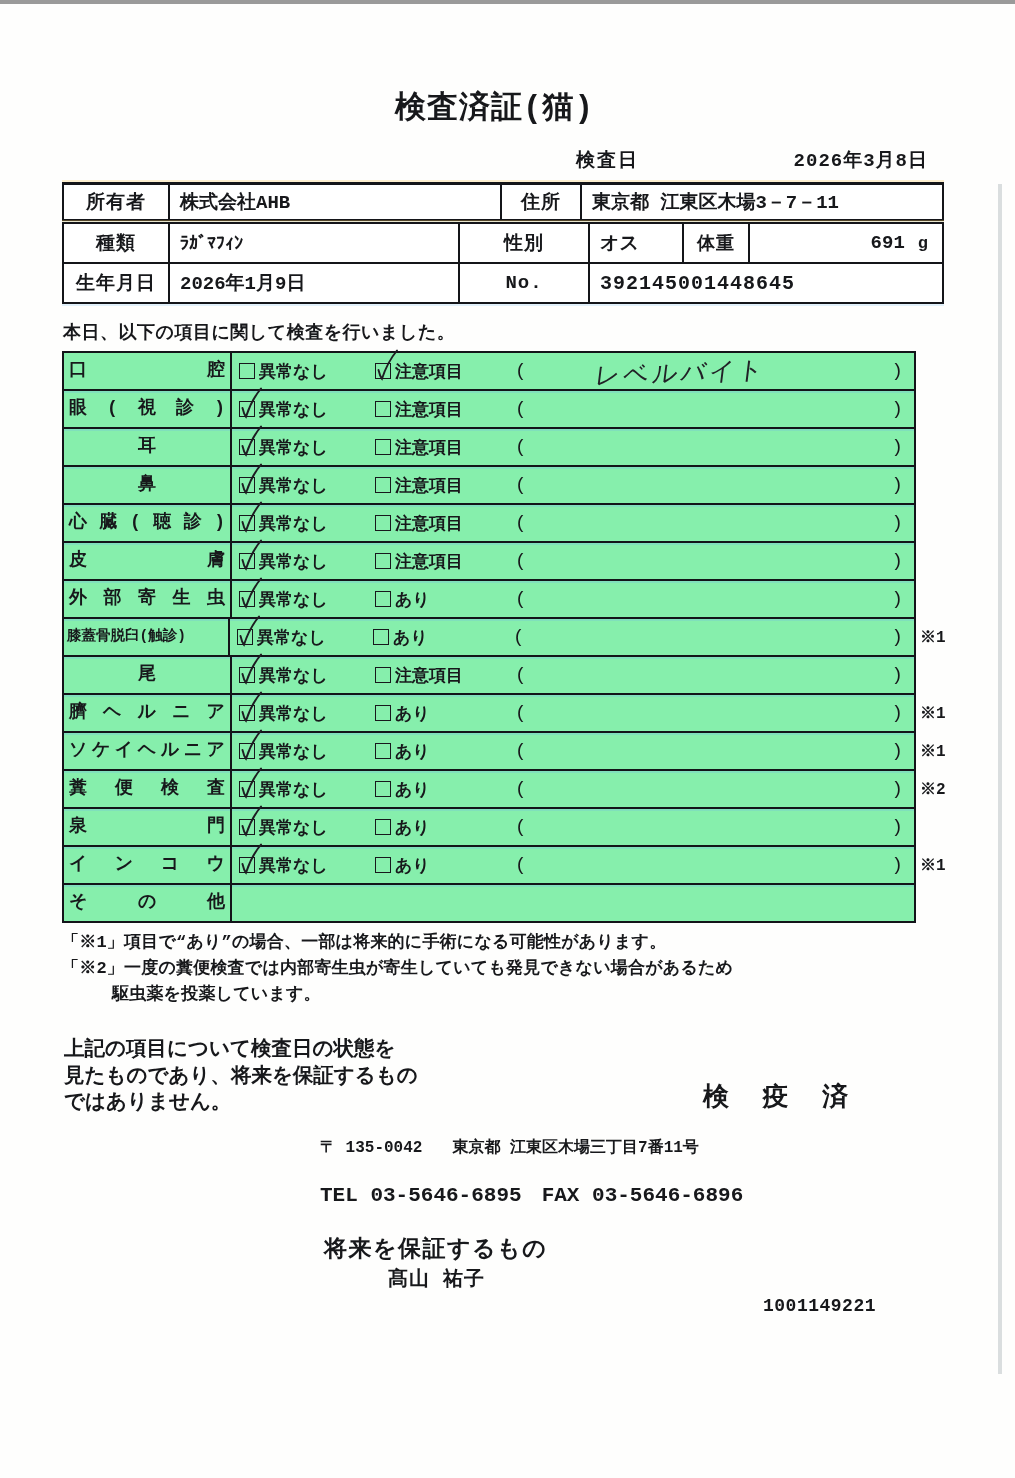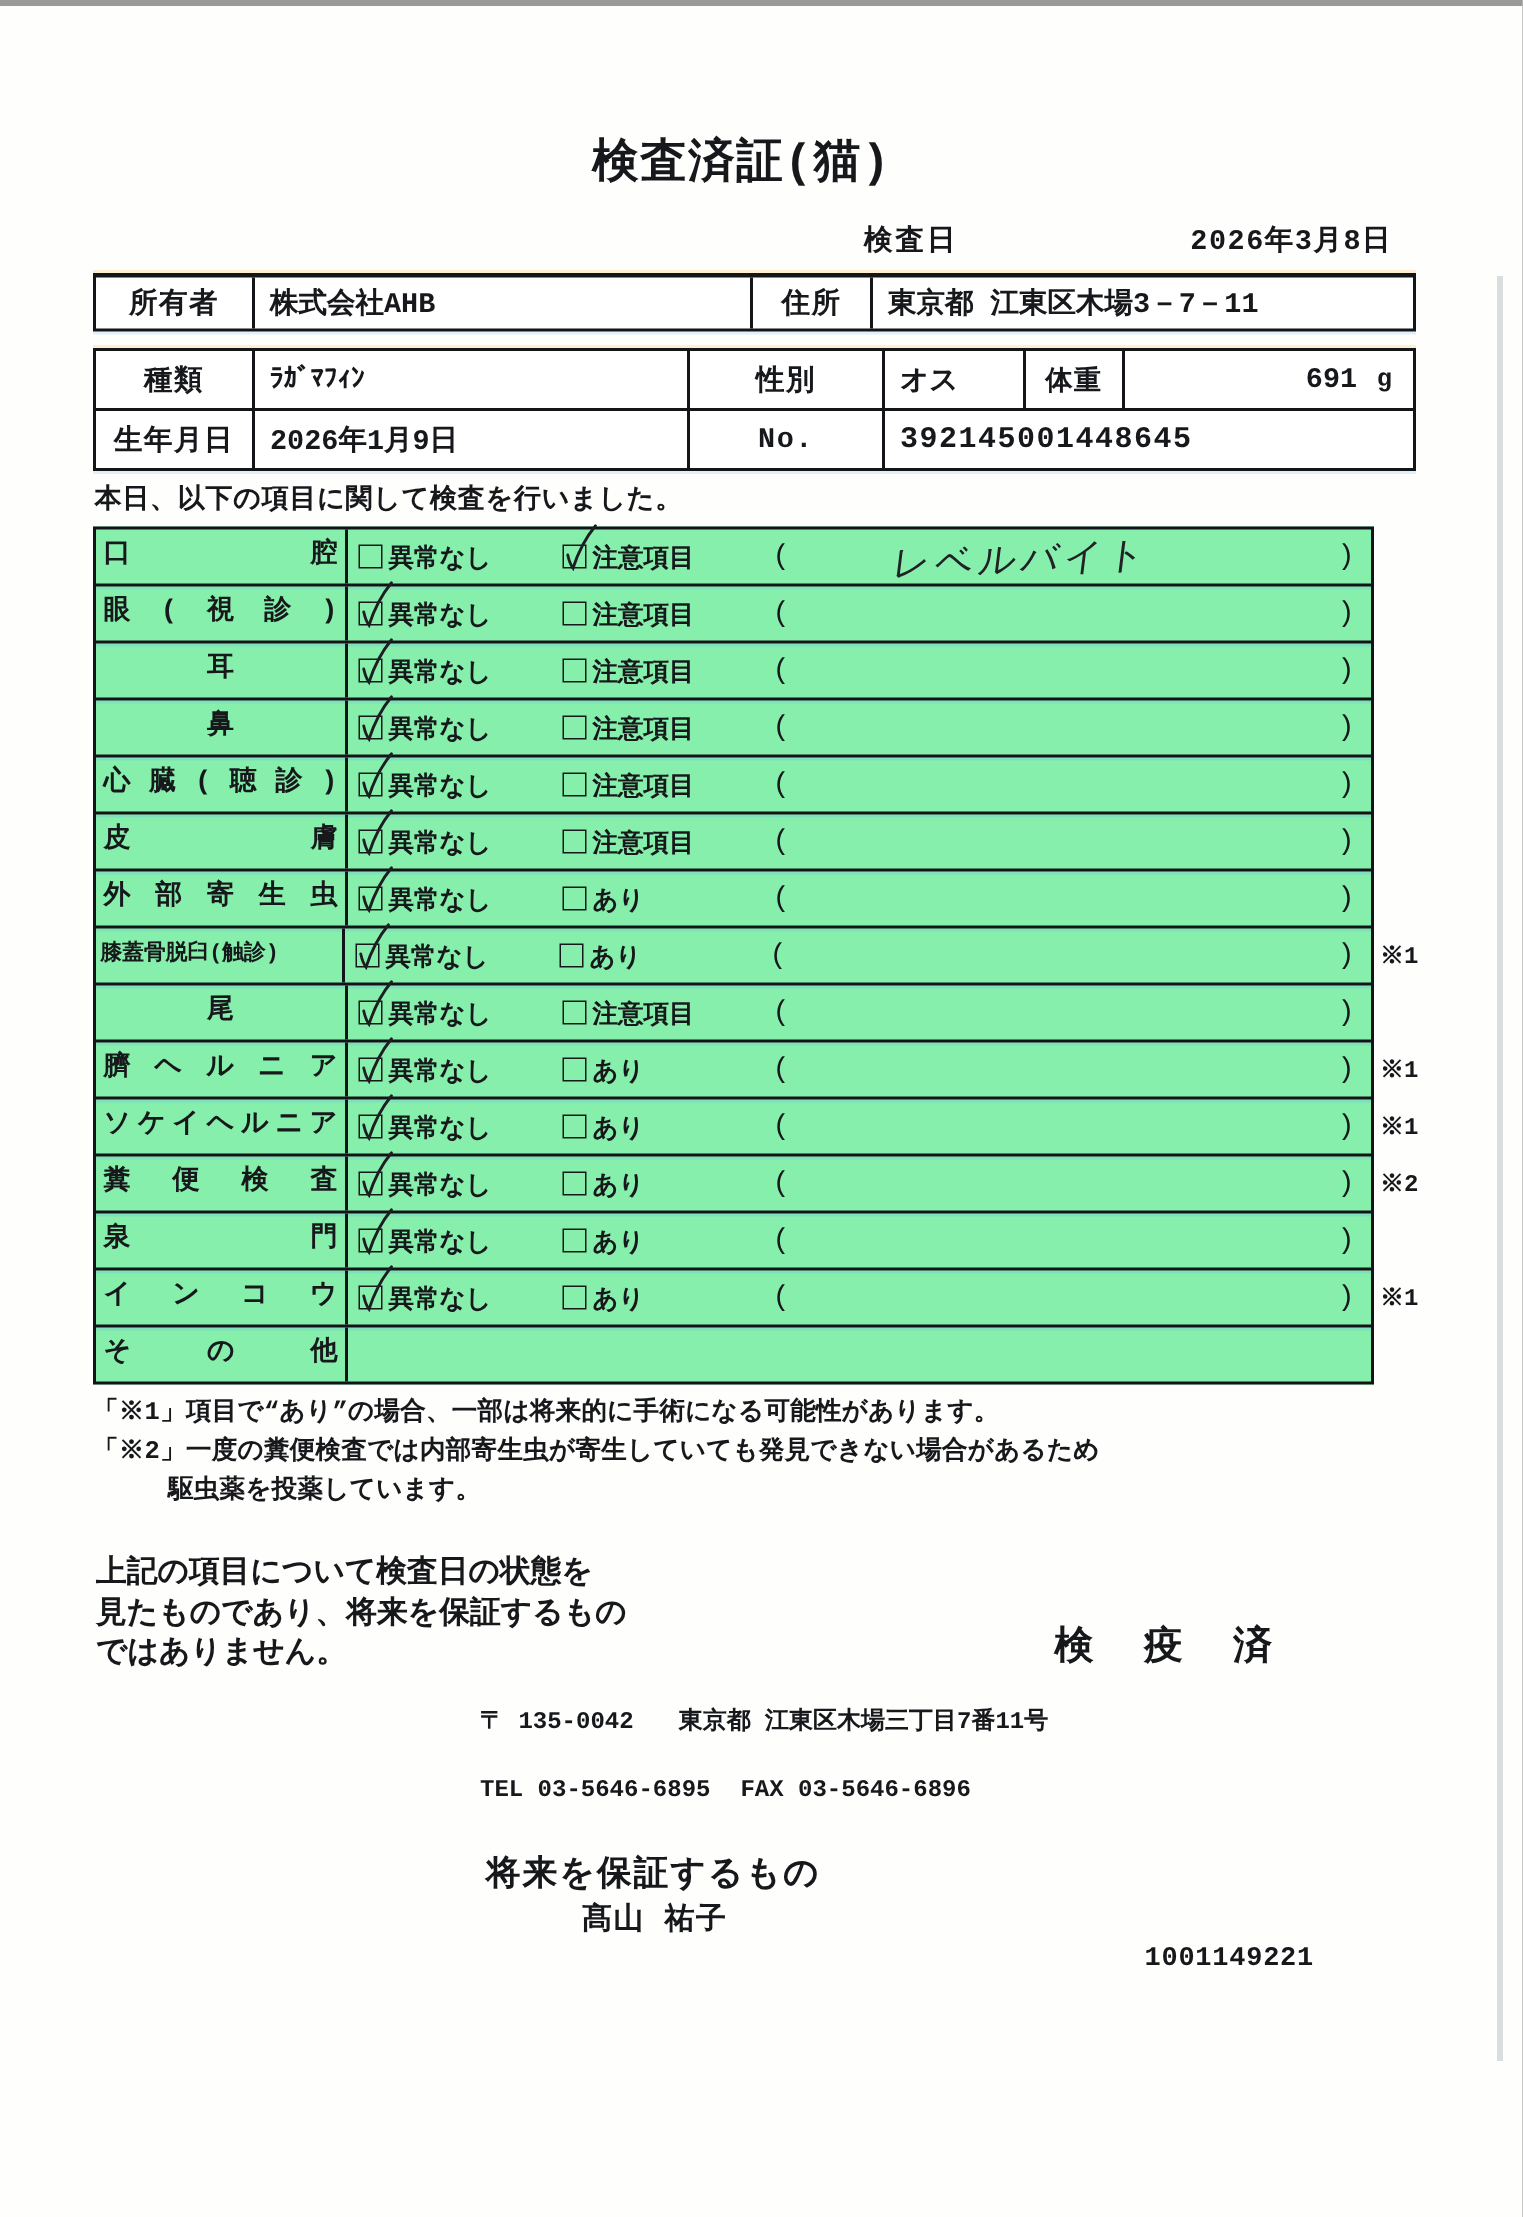--- a/index.html
+++ b/index.html
@@ -16,21 +16,21 @@
 
   .date-row{position:absolute;top:143px;left:62px;width:870px;height:24px;font-size:19px;}
   .date-row .dlabel{position:absolute;left:514px;letter-spacing:2px;}
   .date-row .dvalue{position:absolute;right:4px;letter-spacing:1px;}
 
   
   .htable{position:absolute;left:62px;width:878px;display:flex;flex-direction:column;
     border:2px solid #141519;background:#fff;
     box-shadow:0 2px 0 rgba(125,190,240,.22), 0 -2px 0 rgba(250,200,90,.28);}
   .owner-table{top:178px;border-top-width:3px;}
-  .pet-table{top:228px;}
+  .pet-table{top:218px;}
   .hrow{display:flex;height:38px;}
   .hrow + .hrow{border-top:2px solid #141519;}
   .owner-table .hrow{height:34px;}
   .hcell{display:flex;align-items:center;box-sizing:border-box;font-size:19px;}
   .hcell + .hcell{border-left:2px solid #141519;}
   .hcell.lab{justify-content:center;letter-spacing:1px;}
   .hcell.val{padding-left:10px;}
   .w104{width:104px;flex:none;}
   .w290{width:290px;flex:none;}
   .w330{width:332px;flex:none;}
@@ -72,21 +72,21 @@
 
   .footnotes{position:absolute;left:62px;top:926px;font-size:17px;line-height:26px;letter-spacing:.2px;}
   .footnotes .cont{padding-left:50px;}
 
   .disclaimer{position:absolute;left:64px;top:1033px;font-size:20.5px;line-height:26.5px;font-weight:700;}
 
   .stamp{position:absolute;left:703px;top:1075px;font-size:26px;letter-spacing:9px;font-weight:600;}
 
   .postal-line{position:absolute;left:320px;top:1133px;font-size:16px;}
   .postal-line .gap{display:inline-block;width:30px;}
-  .tel-line{position:absolute;left:320px;top:1180px;font-size:16px;}
+  .tel-line{position:absolute;left:320px;top:1180px;font-size:21px;}
   .tel-line .gap{display:inline-block;width:20px;}
   .clinic-name{position:absolute;left:324px;top:1229px;font-size:23px;letter-spacing:1.5px;font-weight:700;}
   .vet-name{position:absolute;left:388px;top:1261px;font-size:20px;letter-spacing:1px;}
   .doc-code{position:absolute;left:763px;top:1292px;font-size:18px;letter-spacing:.5px;}
 </style>
 </head>
 <body>
 
 <div class="page">
   <div class="scan-edge"></div>

